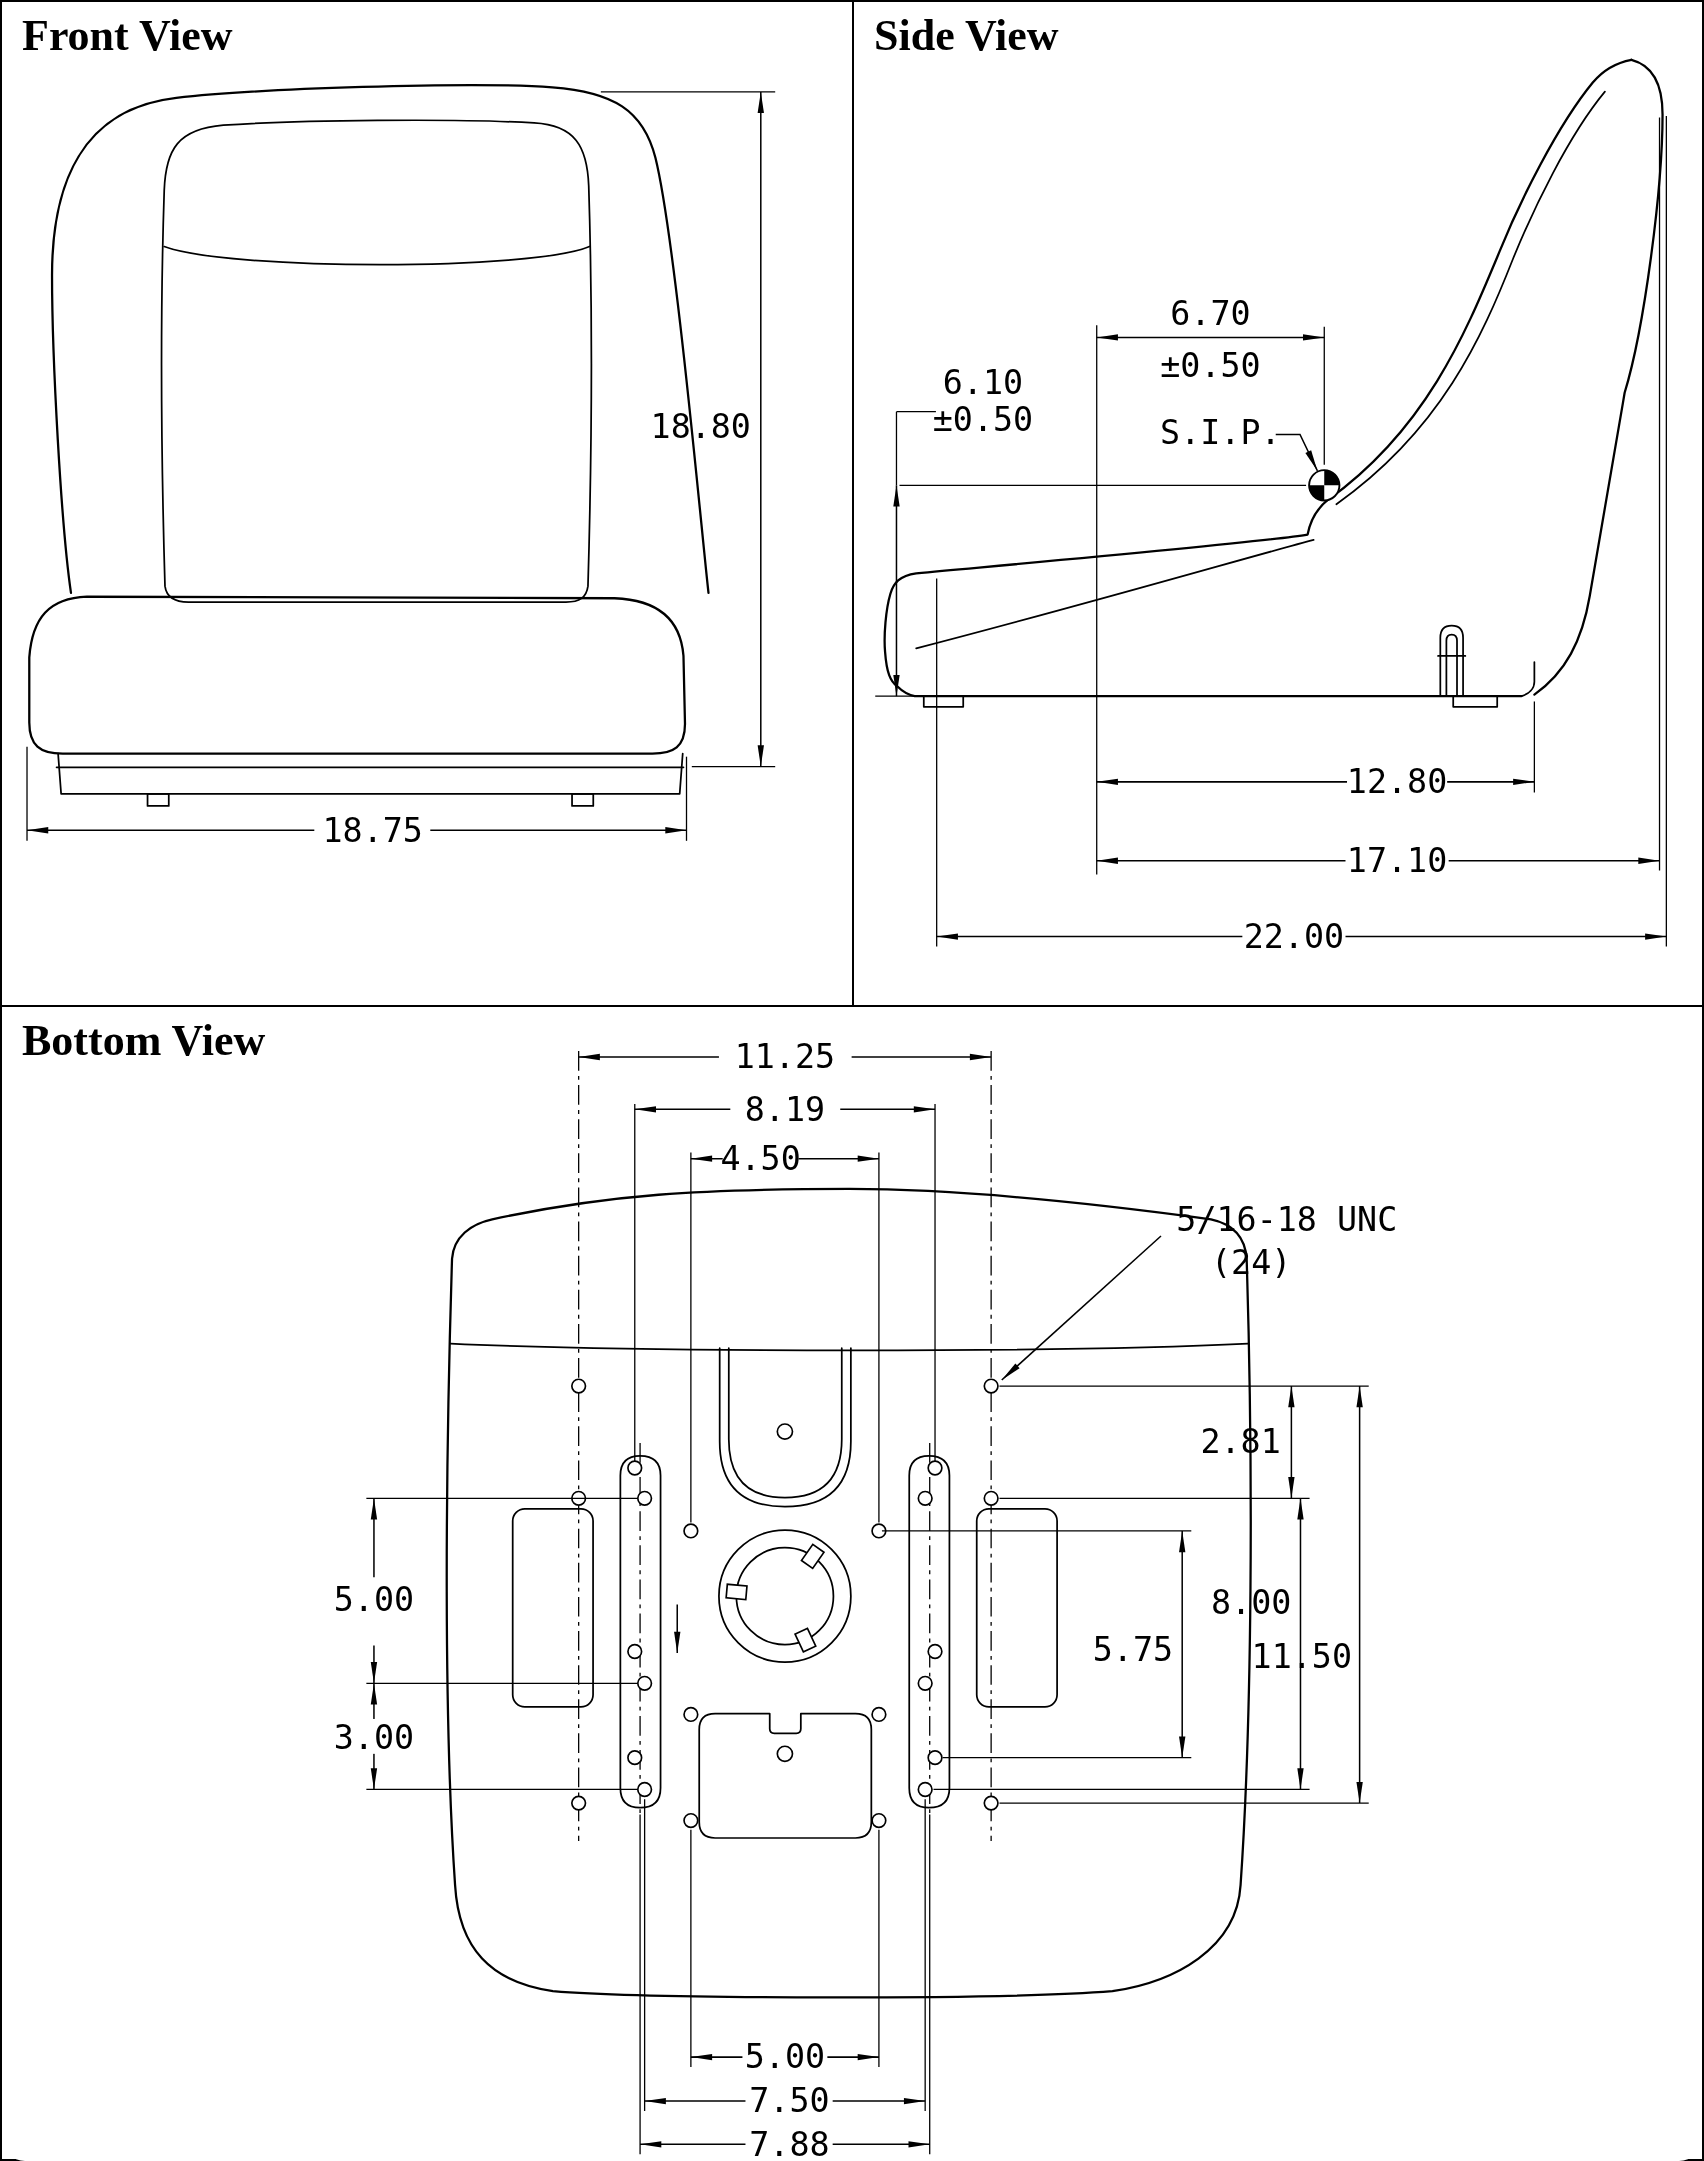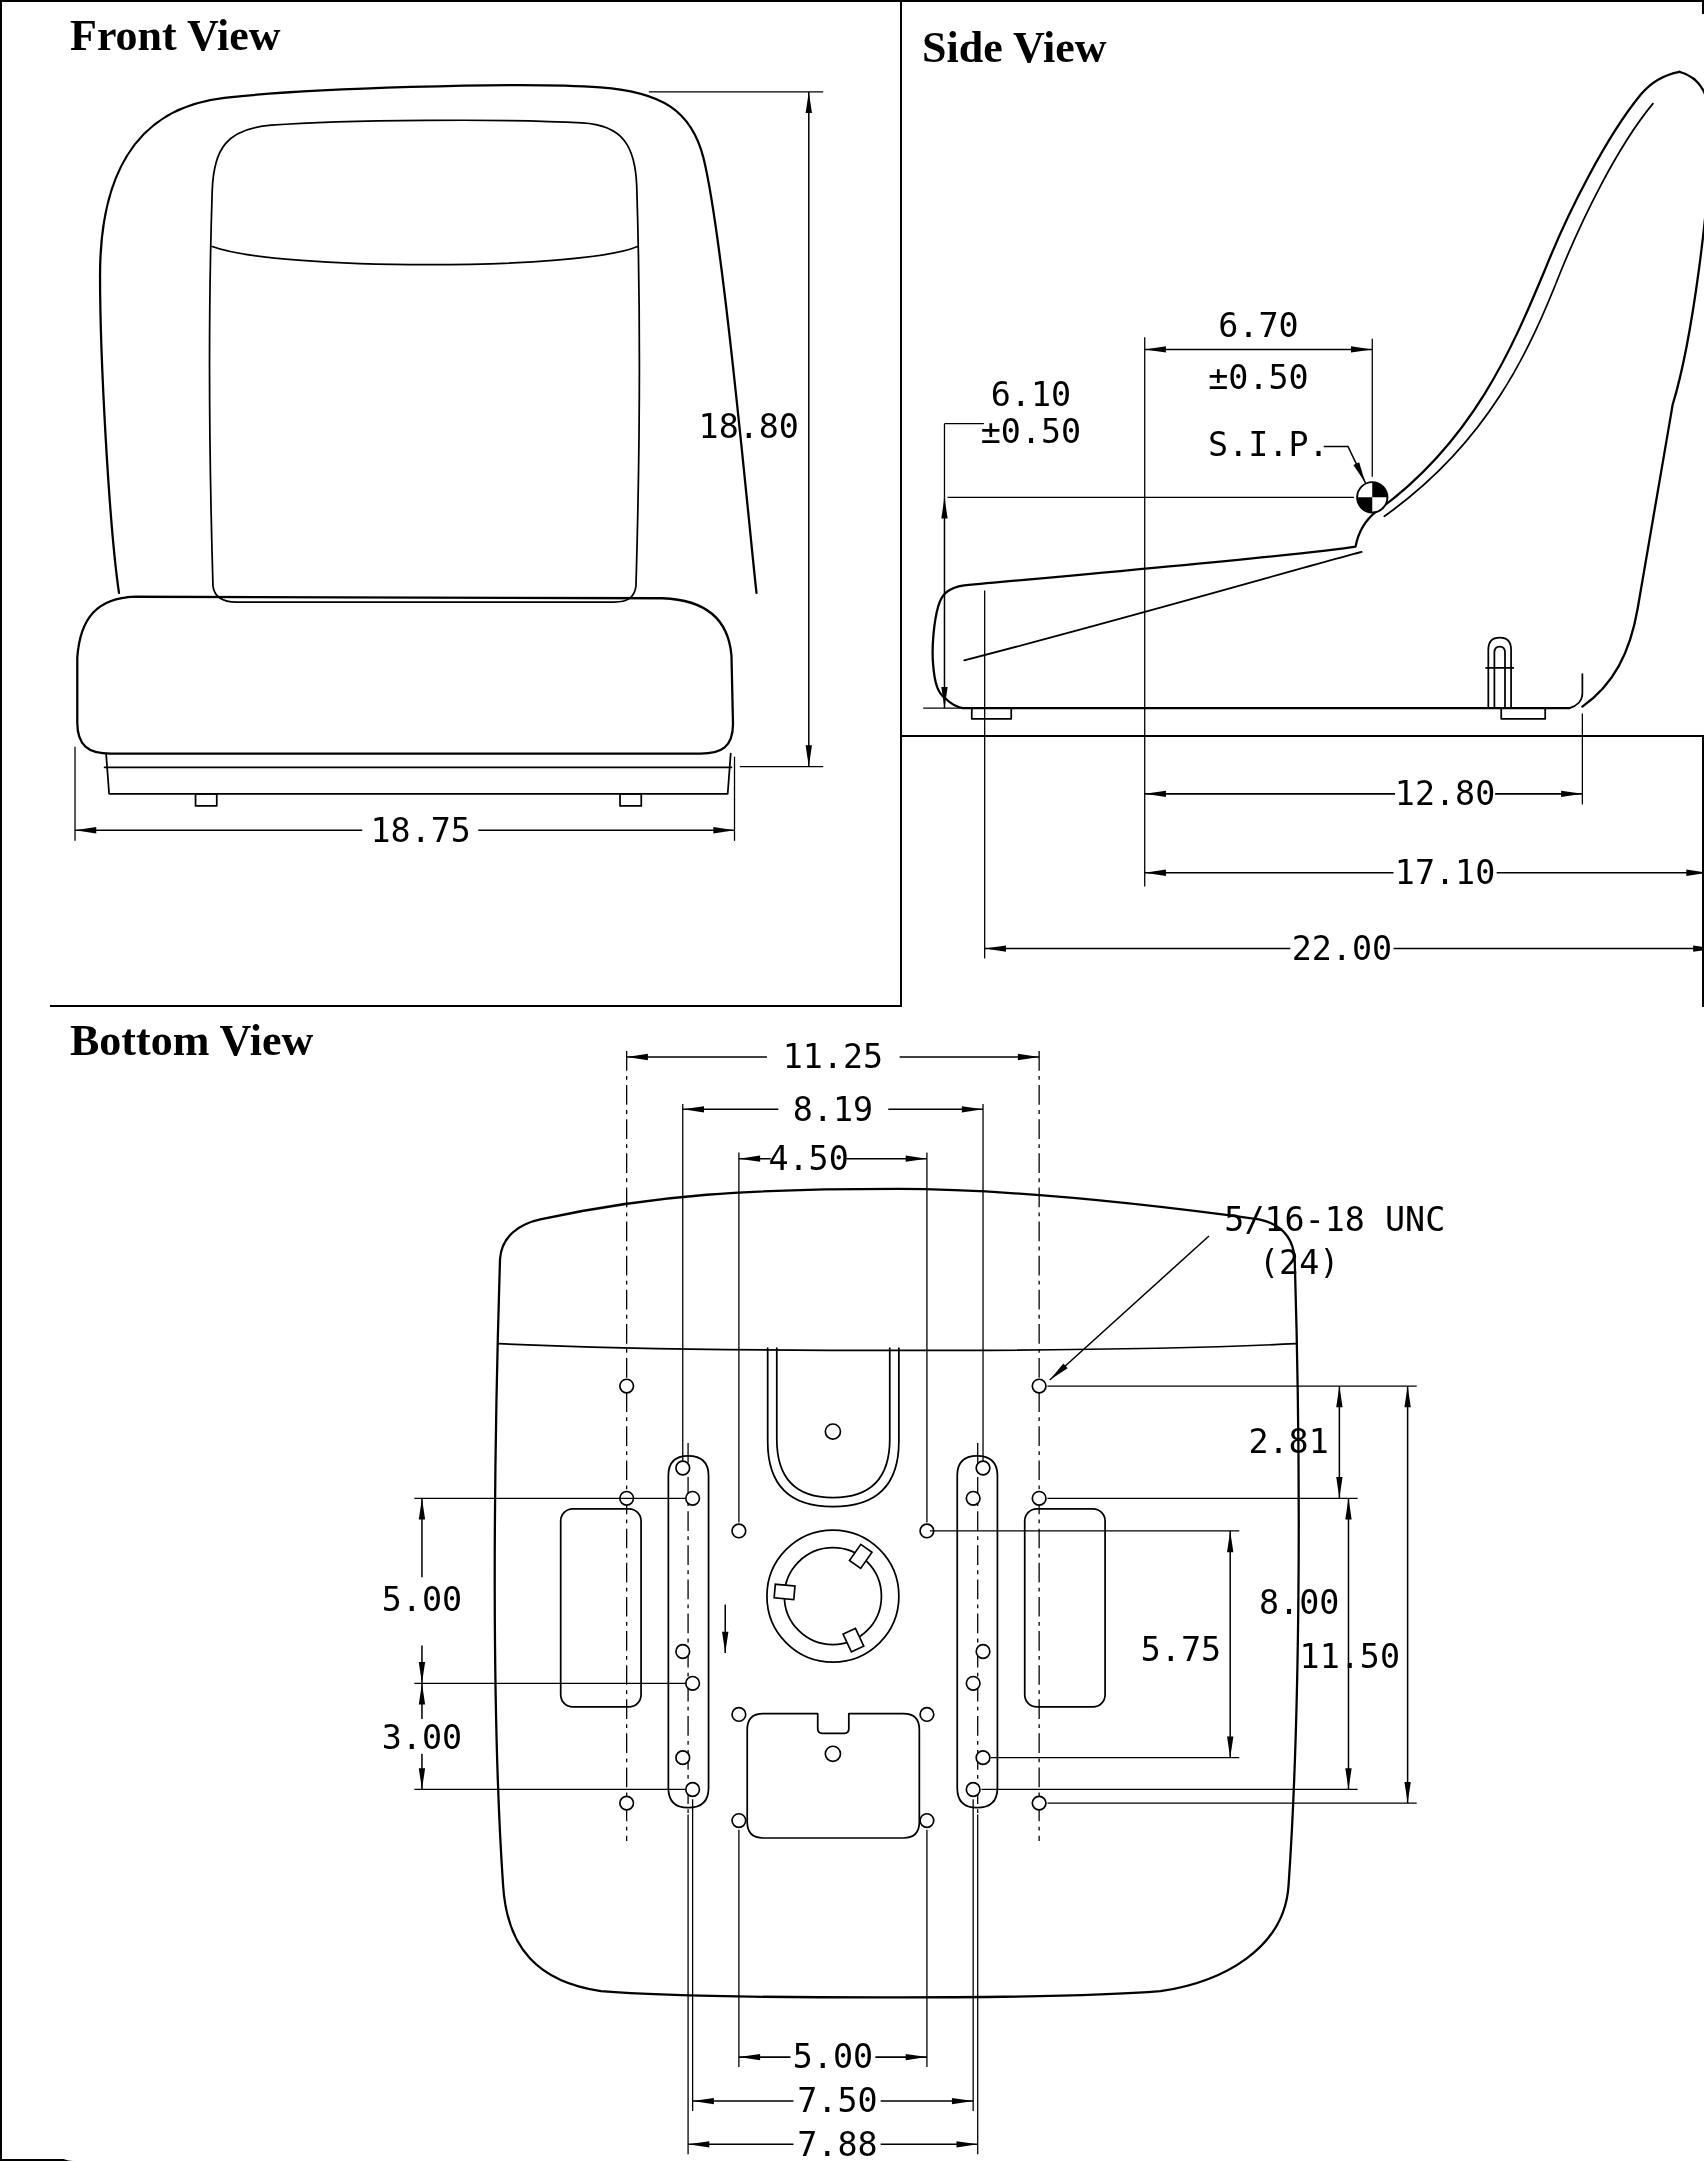--- a/index.html
+++ b/index.html
@@ -1,19 +1,19 @@
 <!DOCTYPE html>
 <html style="font-size:12px"><head>
 <meta charset="utf-8">
 <style>
   html,body{margin:0;padding:0;background:#fff;}
   .sheet{position:relative;width:1704px;height:2161px;background:#fff;border:2.3px solid #000;box-sizing:border-box;font-family:"Liberation Sans",sans-serif;}
-  .panel{position:absolute;box-sizing:border-box;background:#fff;margin-left:48px;}
+  .panel{position:absolute;box-sizing:border-box;background:#fff;}
   .panel-front{left:0;top:0;width:852px;height:1005px;border-right:2.3px solid #000;border-bottom:2.3px solid #000;}
-  .panel-side{left:852px;top:12px;width:848px;height:723px;border-bottom:2.3px solid #000;}
+  .panel-side{left:852px;top:0;width:848px;height:1005px;border-bottom:2.3px solid #000;}
   .panel-bottom{left:0;top:1005px;width:1700px;height:1154px;border-radius:23px;}
   .view-title{position:absolute;top:7.6px;left:20px;font-family:"Liberation Serif",serif;font-weight:bold;font-size:44px;color:#000;z-index:5;}
   svg{position:absolute;inset:0;display:block;}
   .outline{stroke:#000;stroke-width:3;fill:none;stroke-linecap:round;stroke-linejoin:round;}
   .detail{stroke:#000;stroke-width:2.3;fill:none;stroke-linecap:round;stroke-linejoin:round;}
   .dim{stroke:#000;stroke-width:2;fill:none;}
   .ext{stroke:#000;stroke-width:1.7;fill:none;}
   .cline{stroke:#000;stroke-width:1.7;fill:none;stroke-dasharray:26 7 5 7;}
   .hole{stroke:#000;stroke-width:2.2;fill:#fff;}
   .dim-text{font-family:"DejaVu Sans Mono",monospace;font-size:44px;fill:#000;stroke:none;}

